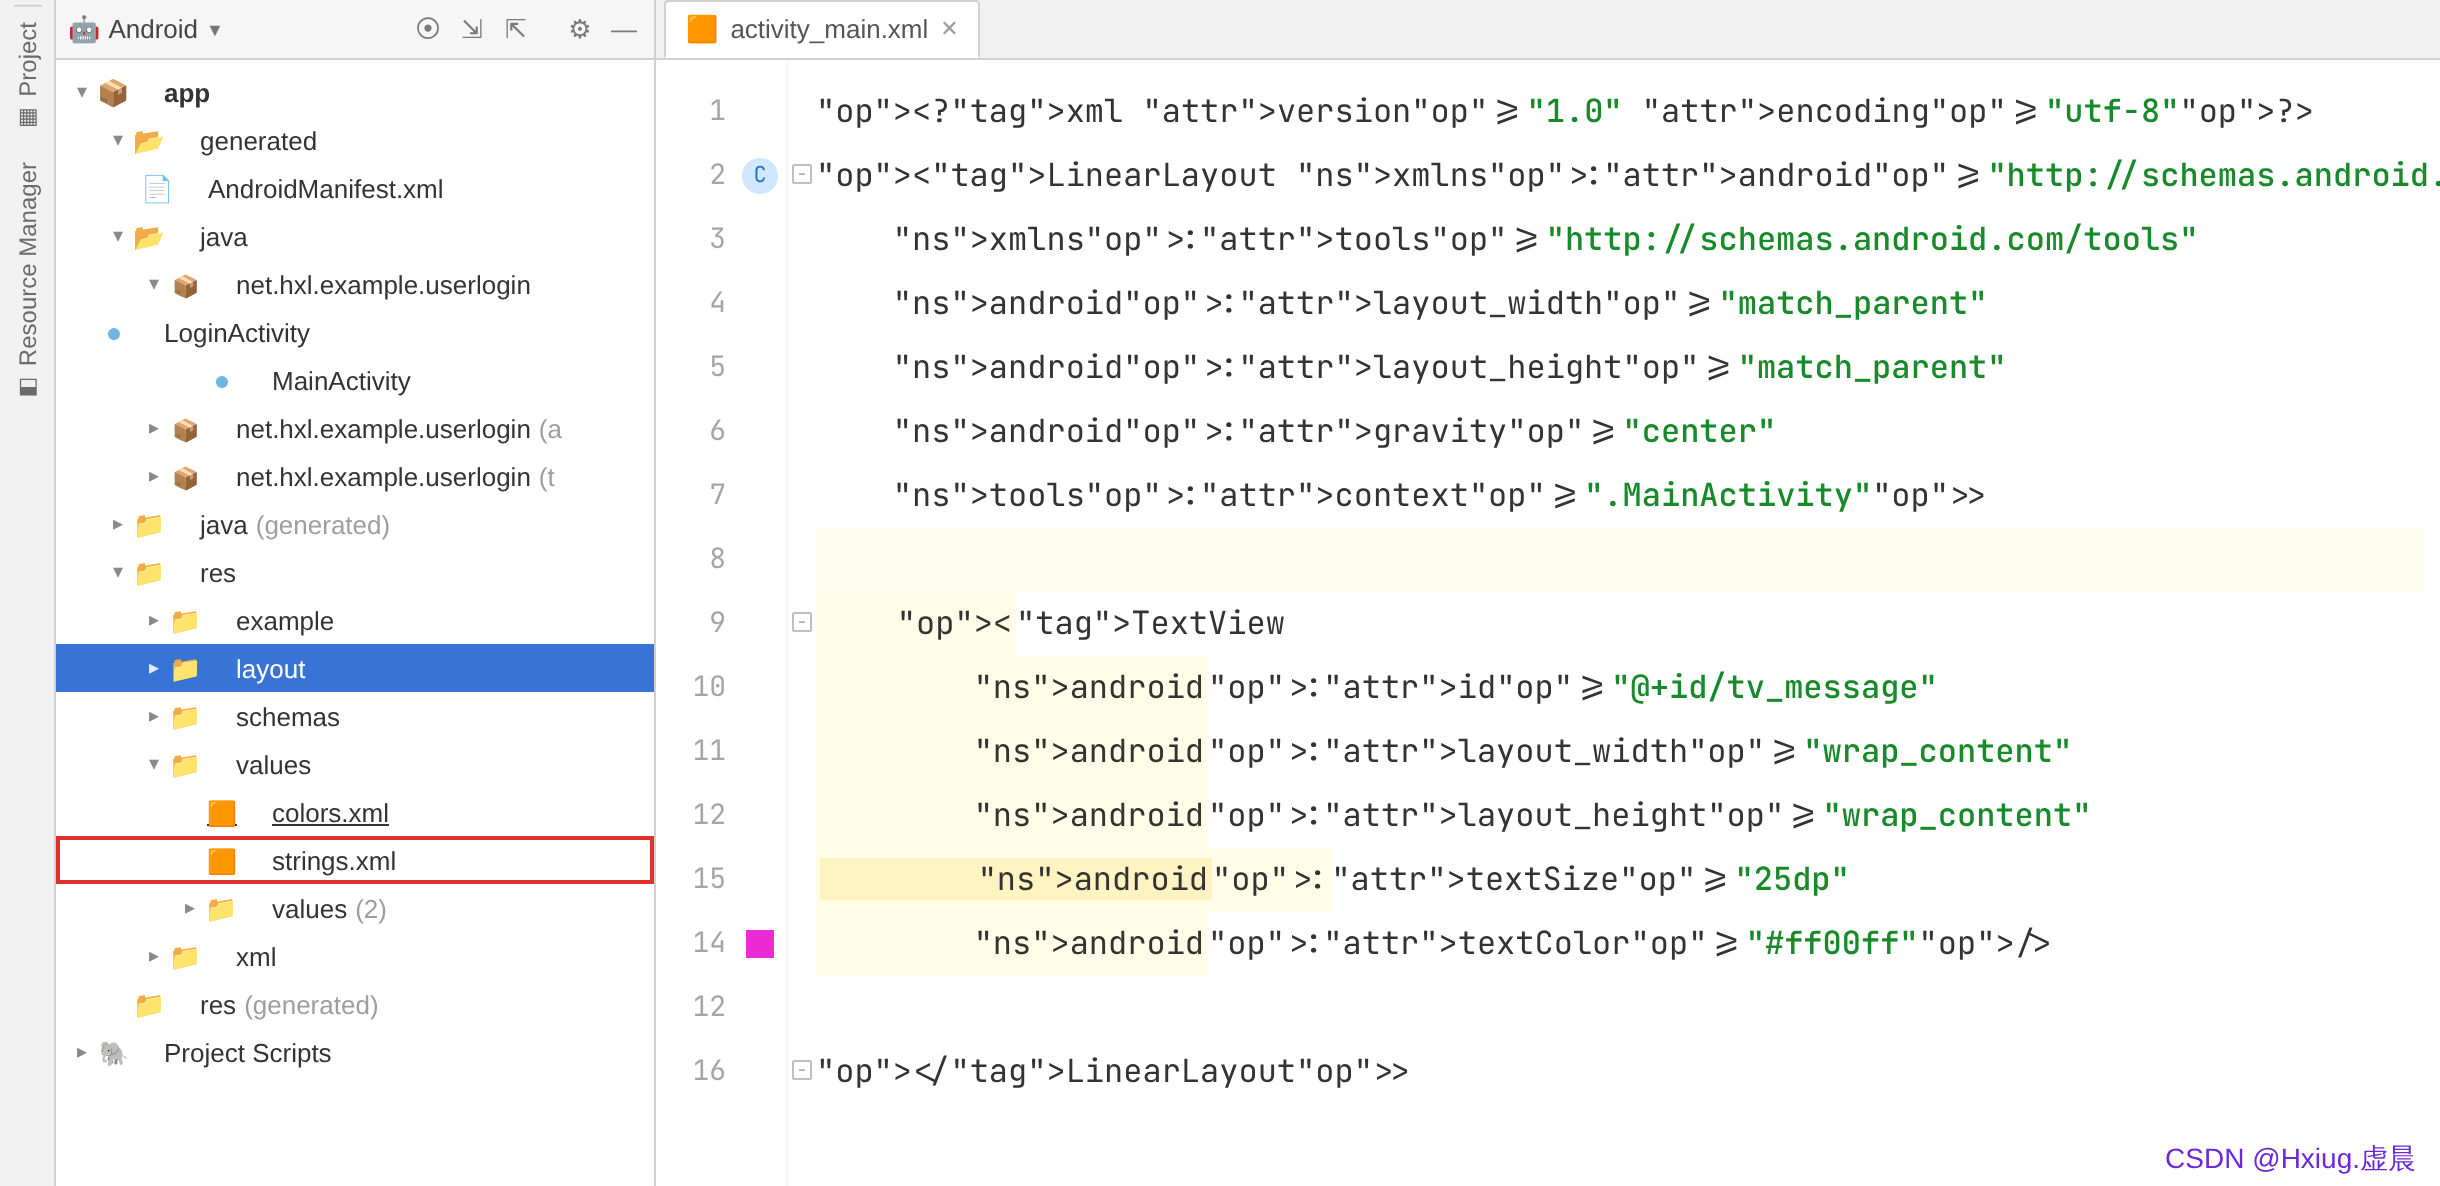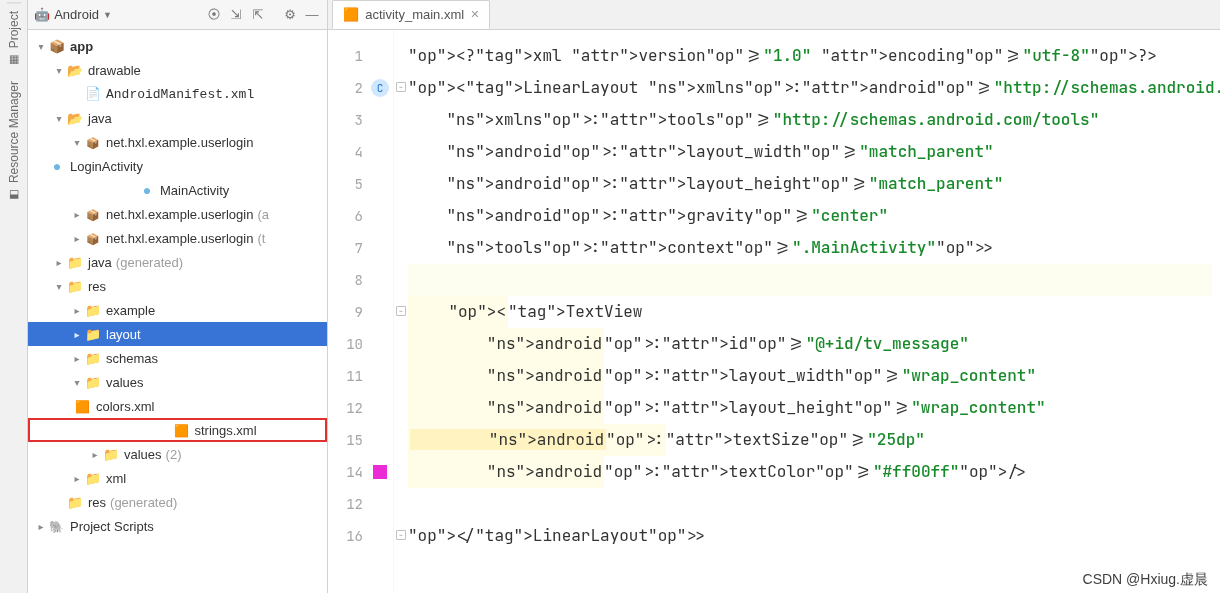--- a/index.html
+++ b/index.html
@@ -58,26 +58,26 @@
   .tree { flex:1; overflow:auto; padding: 4px 0; }
   .node {
     display:flex; align-items:center;
     height:24px; padding-left:6px;
     cursor:pointer; white-space:nowrap;
     color:#333;
   }
   .node .arrow { width:14px; color:#8a8a8a; font-size:10px; text-align:center; }
   .node .arrow.none { visibility:hidden; }
   .node .ic { width:18px; text-align:center; font-size:13px; }
-  .node .lbl { margin-left:4px; }
+  .node .lbl { margin-left:16px; }
   .node.bold .lbl { font-weight:600; }
   .node .gen { color:#9e9e9e; margin-left:4px; }
   .node.selected { background:#3874d6; color:#fff; }
   .node.selected .arrow, .node.selected .gen { color:#e0ecff; }
-  .node.boxed { outline:2px solid #e03030; outline-offset:-2px;justify-content:center; }
+  .node.boxed { outline:2px solid #e03030; outline-offset:-2px; }
   .ic-app::before { content:"📦"; }
   .ic-folder::before { content:"📁"; }
   .ic-folder-blue::before { content:"📂"; }
   .ic-mf::before { content:"📄"; color:#4caf50; }
   .ic-pkg::before { content:"📦"; font-size:11px; }
   .ic-class::before { content:"●"; color:#6fb6e2; font-size:14px; }
   .ic-xml::before { content:"🟧"; font-size:12px; }
   .ic-gradle::before { content:"🐘"; font-size:12px; }
 
   .editor-area { flex:1; display:flex; flex-direction:column; min-width:0; }
@@ -115,21 +115,21 @@
     padding:10px 8px 0 14px; white-space:pre; overflow:hidden;
   }
   .cline { height:32px; line-height:32px; position:relative; }
   .fold { position:absolute; left:-12px; top:10px; width:10px; height:10px;
           border:1px solid #c0c0c0; border-radius:1px; font-size:9px;
           line-height:8px; text-align:center; color:#a0a0a0; background:#fff;}
   .val { color:#188a2a; font-weight:500;}
   .hl-block { background:#fffde7; display:inline-block; padding:0 2px; }
   .hl-warn  { background:#fff3c2; padding:0 2px; }
   .cur-row { background:#fdfdf0; display:block; width:100%; }
-  .watermark { position:absolute; right:12px; bottom:4px; color:#404040; font-size:14px; }
+  .watermark { position:absolute; right:12px; bottom:4px; color:#6d28d9; font-size:14px; }
 </style>
 </head>
 <body>
 
 <div class="left-tools">
   <div class="vert-label top">
     <span class="icn">▦</span>
     <span>Project</span>
   </div>
   <div class="vert-label">
@@ -155,43 +155,43 @@
   </div>
   <div class="tree" id="tree">
       <div class="node bold" style="padding-left: 6px;">
         <span class="arrow">▾</span>
         <span class="ic ic-app"></span>
         <span class="lbl">app</span>
       </div>
       <div class="node" style="padding-left: 24px;">
         <span class="arrow">▾</span>
         <span class="ic ic-folder-blue"></span>
-        <span class="lbl">drawable</span>
-      </div>
-      <div class="node" style="padding-left: 42px; font-family: Liberation Mono, monospace;">
+        <span class="lbl">generated</span>
+      </div>
+      <div class="node" style="padding-left: 28px;">
         <span class="arrow none">▸</span>
         <span class="ic ic-mf"></span>
         <span class="lbl">AndroidManifest.xml</span>
       </div>
       <div class="node" style="padding-left: 24px;">
         <span class="arrow">▾</span>
         <span class="ic ic-folder-blue"></span>
         <span class="lbl">java</span>
       </div>
       <div class="node" style="padding-left: 42px;">
         <span class="arrow">▾</span>
         <span class="ic ic-pkg"></span>
         <span class="lbl">net.hxl.example.userlogin</span>
       </div>
       <div class="node" style="">
         <span class="arrow none">▸</span>
         <span class="ic ic-class"></span>
         <span class="lbl">LoginActivity</span>
       </div>
-      <div class="node" style="padding-left: 96px;">
+      <div class="node" style="padding-left: 60px;">
         <span class="arrow none">▸</span>
         <span class="ic ic-class"></span>
         <span class="lbl">MainActivity</span>
       </div>
       <div class="node" style="padding-left: 42px;">
         <span class="arrow">▸</span>
         <span class="ic ic-pkg"></span>
         <span class="lbl">net.hxl.example.userlogin</span>
         <span class="gen"> (a</span>
       </div>
@@ -225,21 +225,21 @@
       <div class="node" style="padding-left: 42px;">
         <span class="arrow">▸</span>
         <span class="ic ic-folder"></span>
         <span class="lbl">schemas</span>
       </div>
       <div class="node" style="padding-left: 42px;">
         <span class="arrow">▾</span>
         <span class="ic ic-folder"></span>
         <span class="lbl">values</span>
       </div>
-      <div class="node" style="padding-left: 32px;">
+      <div class="node" style="padding-left: 60px; text-decoration: underline;">
         <span class="arrow none">▸</span>
         <span class="ic ic-xml"></span>
         <span class="lbl">colors.xml</span>
       </div>
       <div class="node boxed" style="padding-left: 60px;">
         <span class="arrow none">▸</span>
         <span class="ic ic-xml"></span>
         <span class="lbl">strings.xml</span>
       </div>
       <div class="node" style="padding-left: 60px;">

